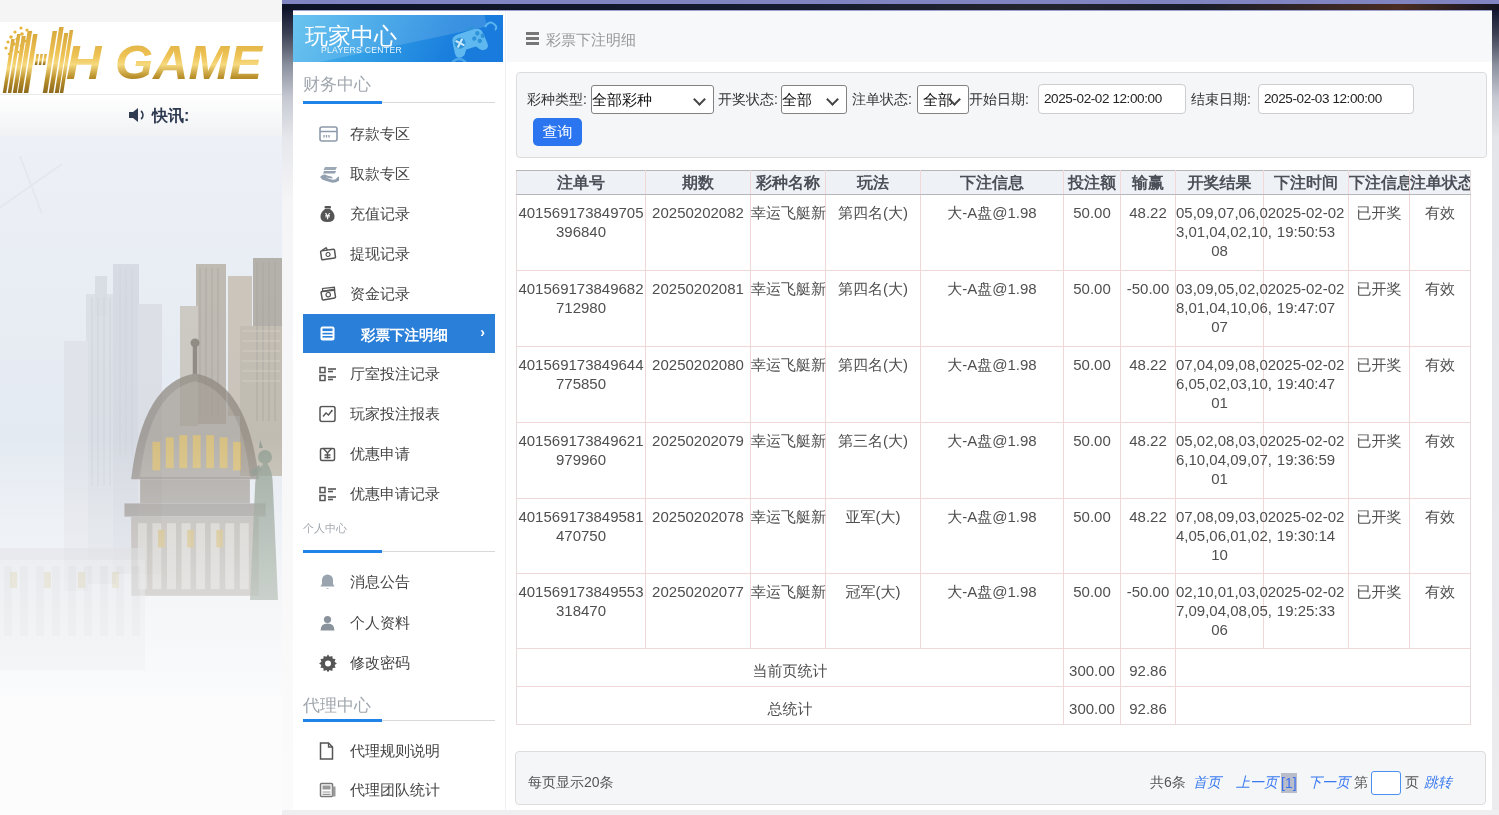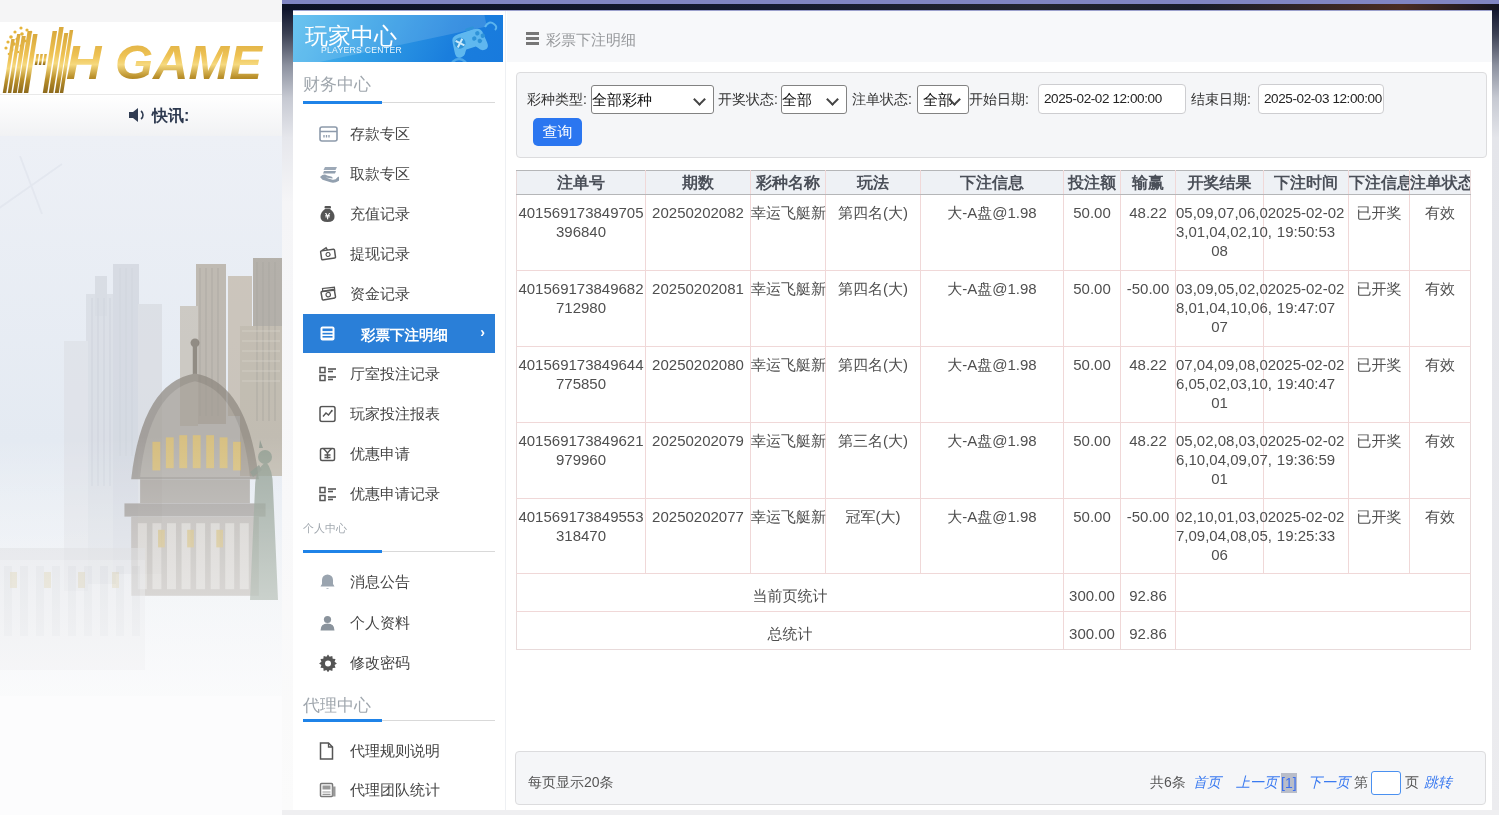--- a/index.html
+++ b/index.html
@@ -412,21 +412,21 @@
 <div class="abs" style="left:516px;top:72px;width:971px;height:86px;background:#f5f6f8;border:1px solid #dcdcde;border-radius:4px;"></div>
 <div class="abs" style="left:527px;top:91px;font-size:14px;color:#333;">彩种类型:</div>
 <div class="sel abs" style="left:591px;top:85px;width:123px;height:29px;">全部彩种</div>
 <div class="abs" style="left:718px;top:91px;font-size:14px;color:#333;">开奖状态:</div>
 <div class="sel abs" style="left:781px;top:85px;width:66px;height:29px;">全部</div>
 <div class="abs" style="left:852px;top:91px;font-size:14px;color:#333;">注单状态:</div>
 <div class="sel abs" style="left:917px;top:85px;width:52px;height:29px;padding-left:5px;">全部</div>
 <div class="abs" style="left:969px;top:91px;font-size:14px;color:#333;">开始日期:</div>
 <div class="inp abs" style="left:1038px;top:84px;width:148px;height:30px;">2025-02-02 12:00:00</div>
 <div class="abs" style="left:1191px;top:91px;font-size:14px;color:#333;">结束日期:</div>
-<div class="inp abs" style="left:1258px;top:84px;width:126px;height:30px;">2025-02-03 12:00:00</div>
+<div class="inp abs" style="left:1258px;top:84px;width:156px;height:30px;">2025-02-03 12:00:00</div>
 <div class="abs" style="left:533px;top:118px;width:49px;height:28px;background:#2b76f0;border-radius:5px;color:#fff;font-size:15px;text-align:center;line-height:28px;">查询</div>
 
 <table id="btab" class="abs" style="left:516px;top:170px;">
 <colgroup>
       <col style="width:129px">
       <col style="width:105px">
       <col style="width:75px">
       <col style="width:95px">
       <col style="width:143px">
       <col style="width:57px">
@@ -495,20 +495,33 @@
         <td>幸运飞艇新</td>
         <td>第三名(大)</td>
         <td>大-A盘@1.98</td>
         <td>50.00</td>
         <td>48.22</td>
         <td>05,02,08,03,0<br>6,10,04,09,07,<br>01</td>
         <td>2025-02-02<br>19:36:59</td>
         <td>已开奖</td>
         <td>有效</td>
       </tr>
+<tr class="r5">
+        <td>401569173849581<br>470750</td>
+        <td>20250202078</td>
+        <td>幸运飞艇新</td>
+        <td>亚军(大)</td>
+        <td>大-A盘@1.98</td>
+        <td>50.00</td>
+        <td>48.22</td>
+        <td>07,08,09,03,0<br>4,05,06,01,02,<br>10</td>
+        <td>2025-02-02<br>19:30:14</td>
+        <td>已开奖</td>
+        <td>有效</td>
+      </tr>
 <tr class="r6">
         <td>401569173849553<br>318470</td>
         <td>20250202077</td>
         <td>幸运飞艇新</td>
         <td>冠军(大)</td>
         <td>大-A盘@1.98</td>
         <td>50.00</td>
         <td>-50.00</td>
         <td>02,10,01,03,0<br>7,09,04,08,05,<br>06</td>
         <td>2025-02-02<br>19:25:33</td>

